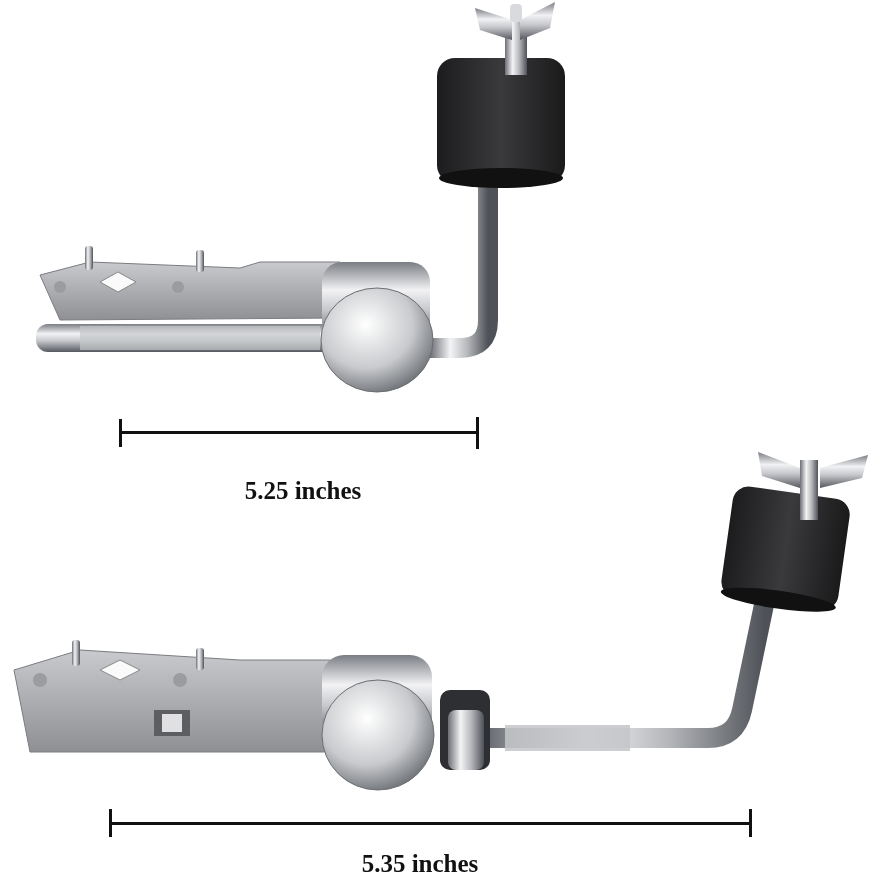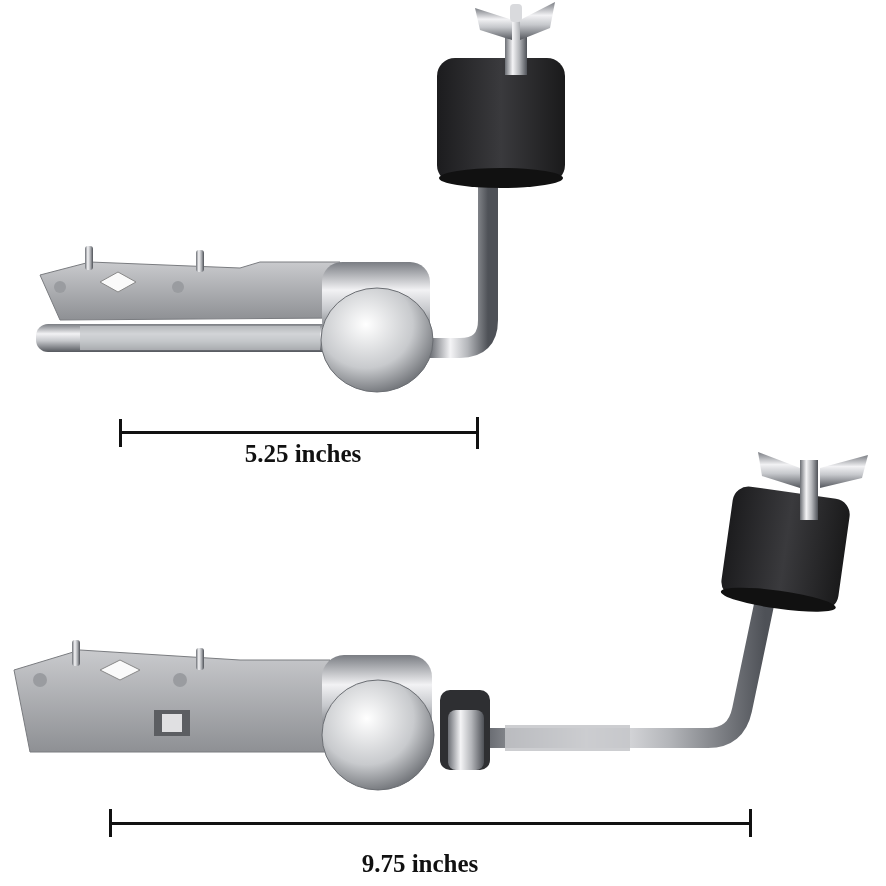--- a/index.html
+++ b/index.html
@@ -95,18 +95,18 @@
     <rect x="162" y="714" width="20" height="18" fill="#e0e0e2"></rect>
 
     <rect x="322" y="655" width="110" height="85" rx="22" fill="url(#chromeV)"></rect>
     <ellipse cx="378" cy="735" rx="56" ry="55" fill="url(#cap)" stroke="#6b6e73"></ellipse>
   </g>
 </svg>
 
 <div class="tick" style="left:119px; top:419px; height:28px;"></div>
 <div class="dim-line" style="left:120px; top:431px; width:358px;"></div>
 <div class="tick" style="left:476px; top:417px; height:32px;"></div>
-<div class="dim-label" style="left:303px; top:440px;">5.25 inches</div>
+<div class="dim-label" style="left:303px; top:477px;">5.25 inches</div>
 
 <div class="tick" style="left:109px; top:809px; height:28px;"></div>
 <div class="dim-line" style="left:110px; top:822px; width:641px;"></div>
 <div class="tick" style="left:749px; top:809px; height:28px;"></div>
-<div class="dim-label" style="left:420px; top:850px;">9.75 inches</div>
+<div class="dim-label" style="left:420px; top:850px;">5.35 inches</div>
 
 </body></html>

